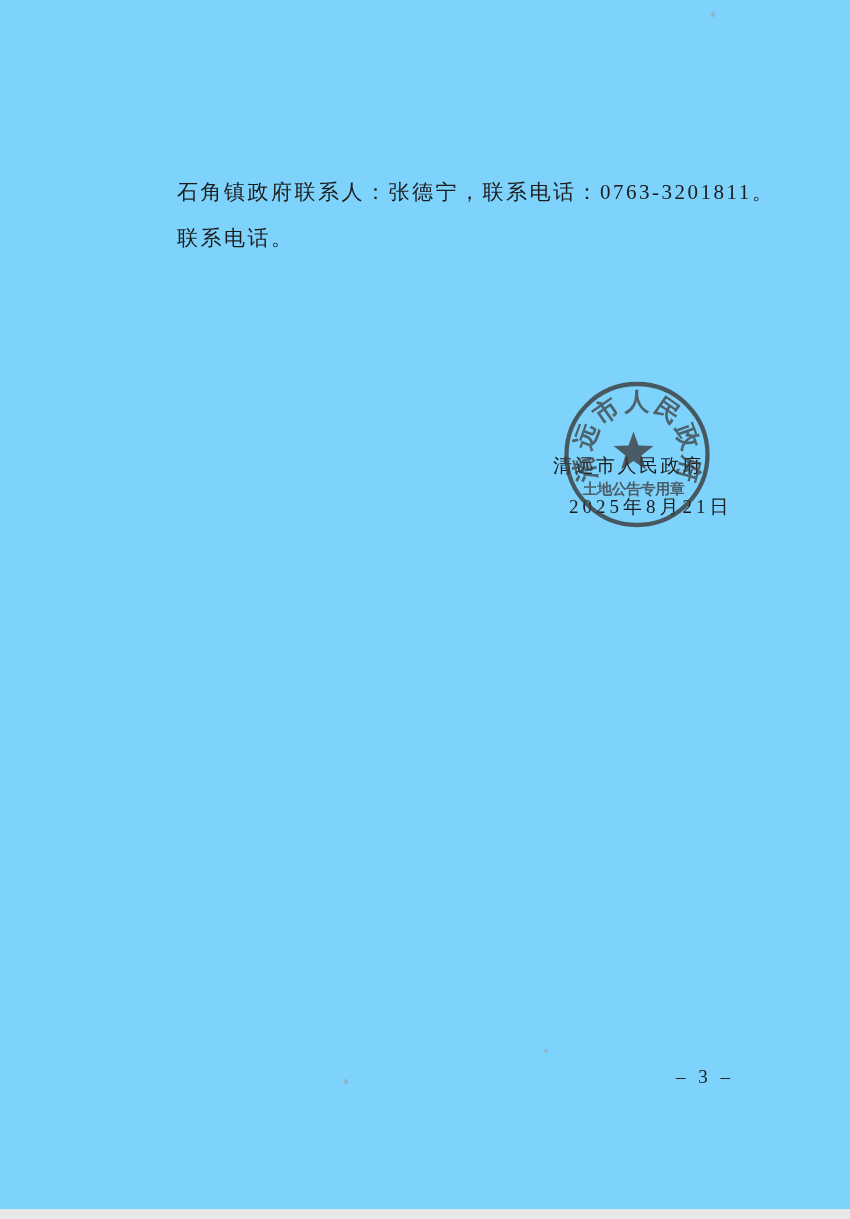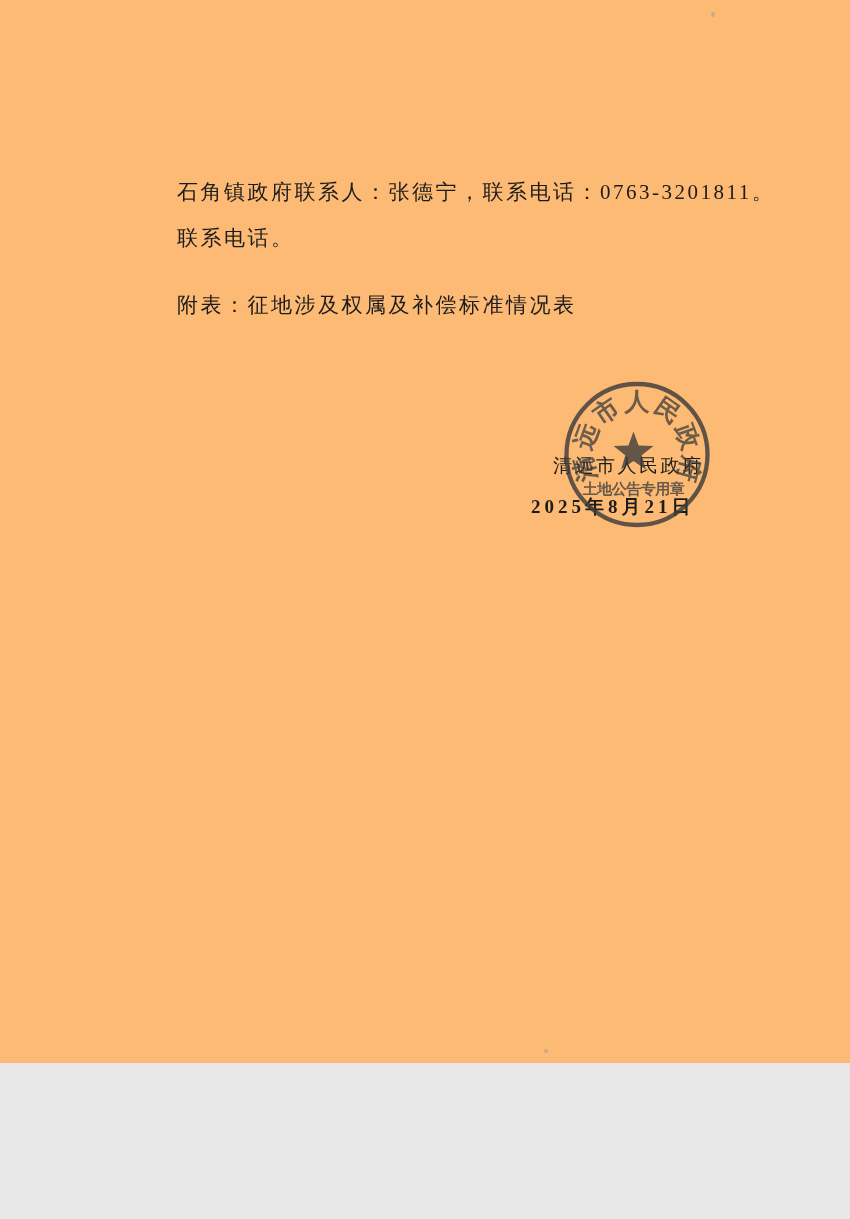--- a/index.html
+++ b/index.html
@@ -1,22 +1,22 @@
 <!DOCTYPE html>
 <html><head>
 <meta charset="utf-8">
 <style>
   html, body { margin: 0; padding: 0; }
   body { background: #e8e8e8; }
   .page {
     position: relative;
     width: 850px;
-    height: 1063px;
+    height: 1209px;
     margin: 0 auto;
-    background: #fdba74;
+    background: #7dd3fc;
     overflow: hidden;
     font-family: "Liberation Serif", "DejaVu Serif", serif;
     color: #1c1c1c;
   }
   .line {
     position: absolute;
     margin: 0;
     font-size: 21px;
     letter-spacing: 2.5px;
     white-space: nowrap;
@@ -26,21 +26,21 @@
   .l2 { left: 177px; top: 226px; }
   .l3 { left: 177px; top: 293px; }
   .sig {
     position: absolute;
     margin: 0;
     font-size: 19px;
     white-space: nowrap;
     line-height: 22px;
   }
   .authority { left: 553px; top: 455px; letter-spacing: 2.5px; }
-  .date { left: 531px; top: 496px; letter-spacing: 4px; font-weight: bold; }
+  .date { left: 569px; top: 496px; letter-spacing: 4px; }
   .seal {
     position: absolute;
     left: 561px;
     top: 380px;
     width: 153px;
     height: 153px;
     opacity: 0.88;
   }
   .pagenum {
     position: absolute;
@@ -63,21 +63,20 @@
 </style>
 </head>
 <body>
 
 <div class="page">
 
   <p class="line l1">石角镇政府联系人：张德宁，联系电话：0763-3201811。</p>
 
   <p class="line l2">联系电话。</p>
 
-  <p class="line l3">附表：征地涉及权属及补偿标准情况表</p>
 
   <p class="sig authority">清远市人民政府</p>
 
   <p class="sig date">2025年8月21日</p>
 
   <div class="seal">
     <svg id="seal-svg" width="153" height="153" viewBox="0 0 153 153" xmlns="http://www.w3.org/2000/svg">
         <circle cx="76" cy="74.5" r="70.5" fill="none" stroke="#3c3c3c" stroke-width="4.3" opacity="0.92"></circle>
         <polygon points="72.50,51.50 77.55,65.54 92.47,66.01 80.68,75.16 84.84,89.49 72.50,81.10 60.16,89.49 64.32,75.16 52.53,66.01 67.45,65.54" fill="#3c3c3c" opacity="0.9"></polygon>
         <text x="23.84" y="88.98" text-anchor="middle" dominant-baseline="central" transform="rotate(-105.0 23.84 88.98)" fill="#3c3c3c" font-size="25" font-weight="600" opacity="0.85" font-family="&quot;Liberation Serif&quot;,&quot;DejaVu Serif&quot;,serif">清</text>

